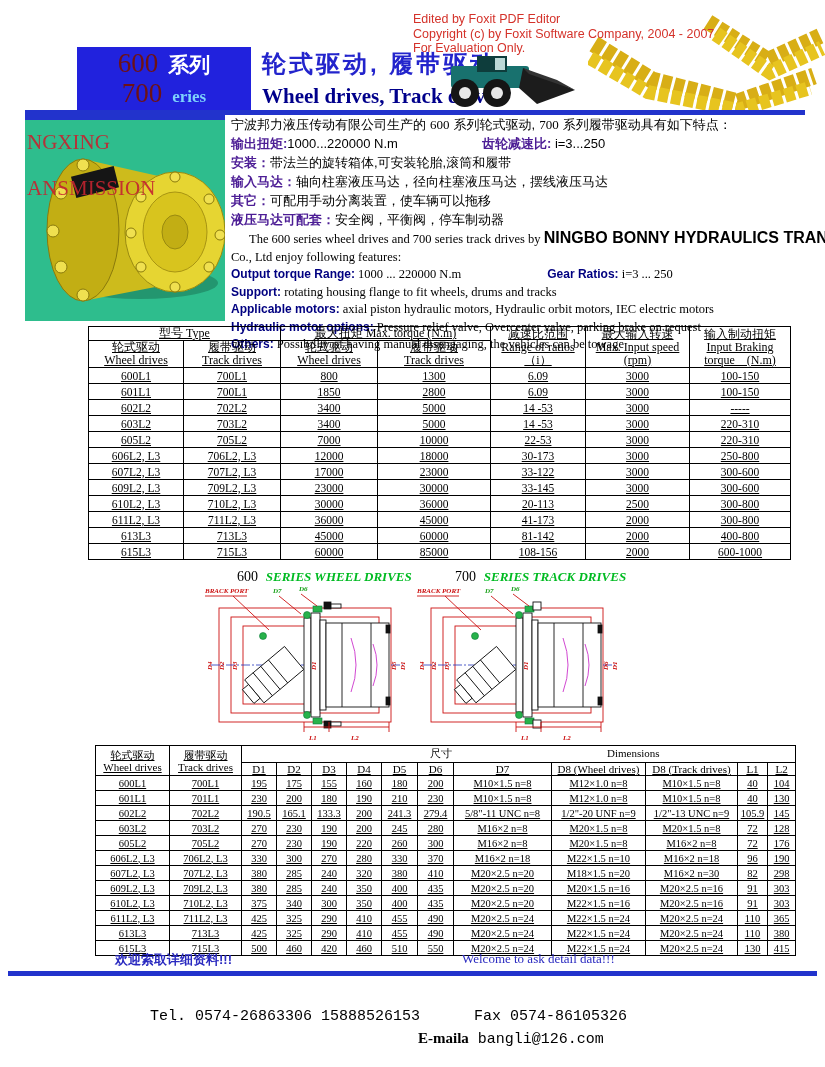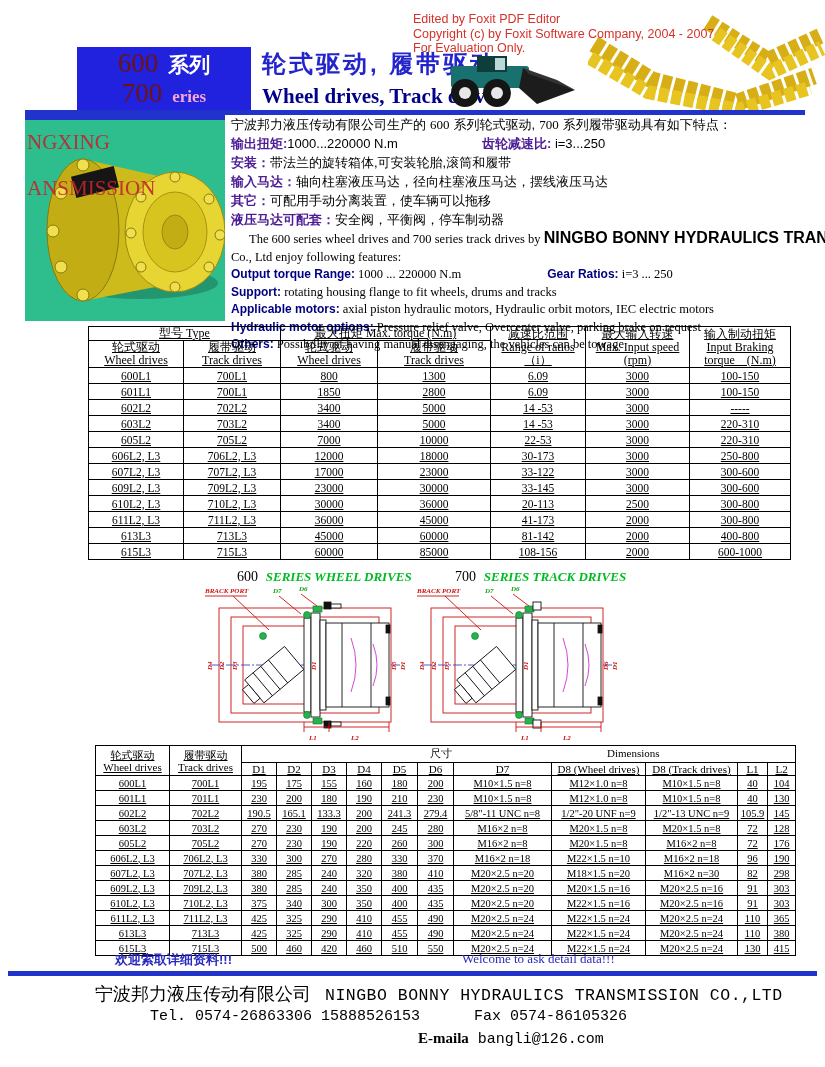--- a/index.html
+++ b/index.html
@@ -5,21 +5,21 @@
   html,body{margin:0;padding:0;background:#888;}
   .page{position:relative;width:825px;height:1067px;background:#ffffff;overflow:hidden;
         font-family:"Liberation Sans","DejaVu Sans",sans-serif;color:#000;}
   
   .foxit{position:absolute;left:413px;top:12px;color:#d4322a;font-size:12.5px;line-height:14.5px;z-index:5;}
   .series-box{position:absolute;left:77px;top:47px;width:174px;height:64px;background:#2122dd;
               display:flex;flex-direction:column;justify-content:center;padding-left:0;}
   .series-row{display:flex;align-items:baseline;justify-content:center;gap:10px;height:30px;}
   .series-num{font-family:"Liberation Serif",serif;font-size:27px;color:#6e1214;line-height:28px;}
   .series-cn{color:#fff;font-size:21px;font-weight:bold;}
-  .series-en{color:#f9a8d4;font-size:17px;font-weight:bold;font-family:"Liberation Serif",serif;}
+  .series-en{color:#7dd3fc;font-size:17px;font-weight:bold;font-family:"Liberation Serif",serif;}
   .title-block{position:absolute;left:262px;top:48px;}
   .title-cn{font-size:24px;font-weight:bold;color:#2324cc;letter-spacing:3px;white-space:nowrap;}
   .title-en{font-size:21px;font-weight:bold;color:#00008b;font-family:"Liberation Serif",serif;margin-top:4px;white-space:nowrap;}
   .hdr-line{position:absolute;left:25px;top:110px;width:780px;height:5px;background:#2233cc;}
   .loader-img{position:absolute;left:437px;top:50px;}
   .tracks-img{position:absolute;left:588px;top:14px;}
   
   .photo{position:absolute;left:25px;top:115px;width:200px;height:206px;}
   
   .features{position:absolute;left:231px;top:117px;width:594px;}
@@ -659,23 +659,20 @@
           <td>M20×2.5 n=24</td>
           <td>130</td>
           <td>415</td>
         </tr>
       </tbody>
   </table>
 
   <div class="welcome-cn">欢迎索取详细资料!!!</div>
   <div class="welcome-en">Welcome to ask detail data!!!</div>
   <div class="bot-line"></div>
-  <div class="f-company">
-    <span>宁波邦力液压传动有限公司</span><span class="en">NINGBO BONNY HYDRAULICS TRANSMISSION CO.,LTD</span>
-  </div>
   <div class="f-tel">
     <span>Tel. 0574-26863306  15888526153</span><span class="f-fax">Fax  0574-86105326</span>
   </div>
   <div class="f-email">
     <b>E-maila</b><span> bangli@126.com</span>
   </div>
 
 </div>
 
 </body></html>

